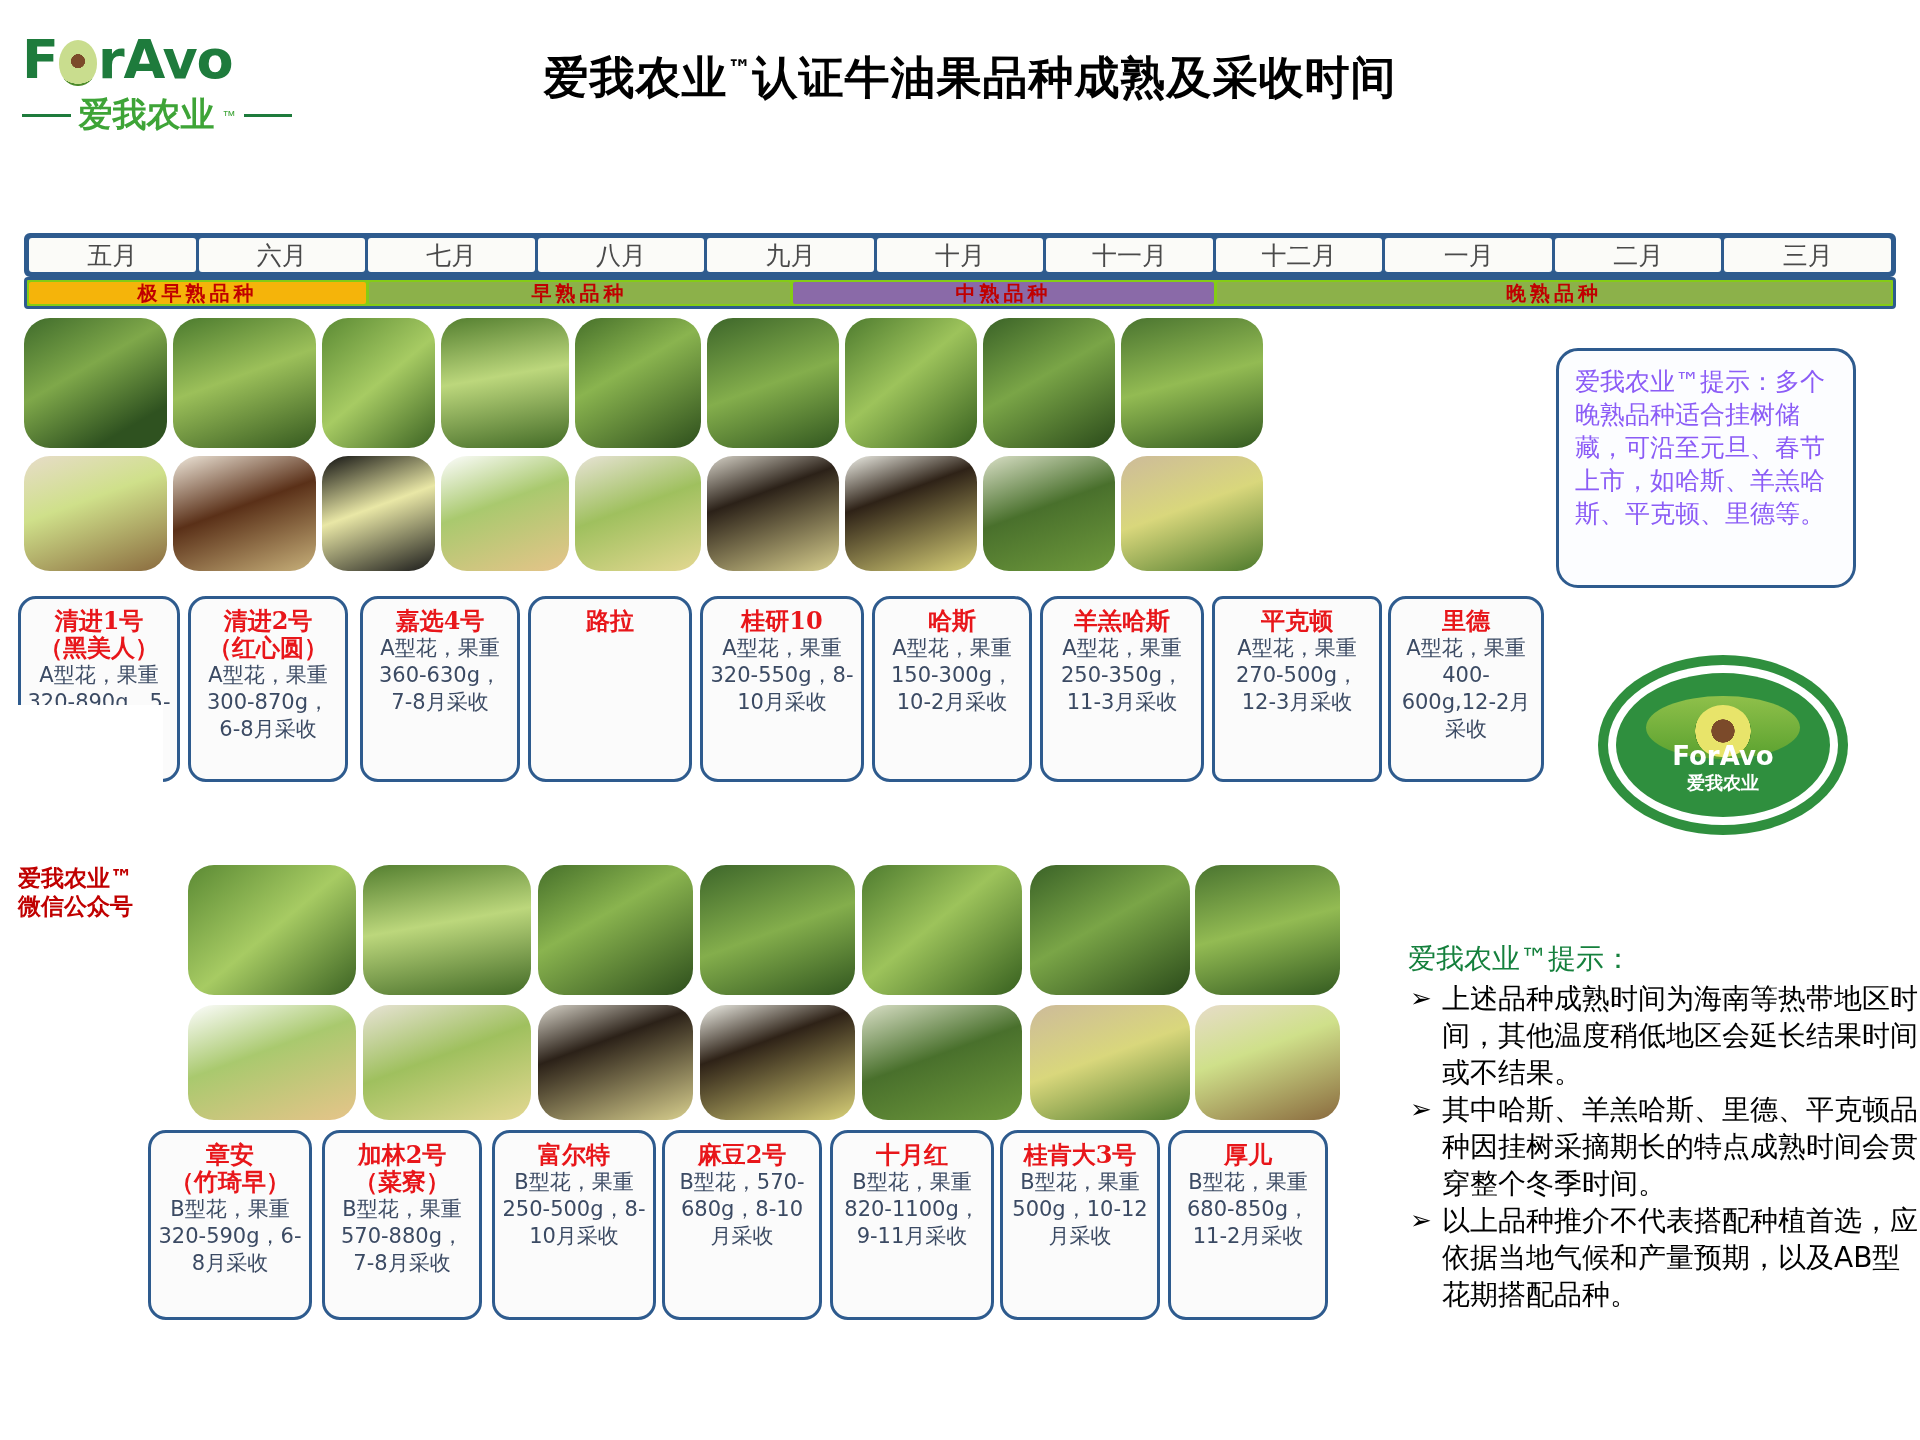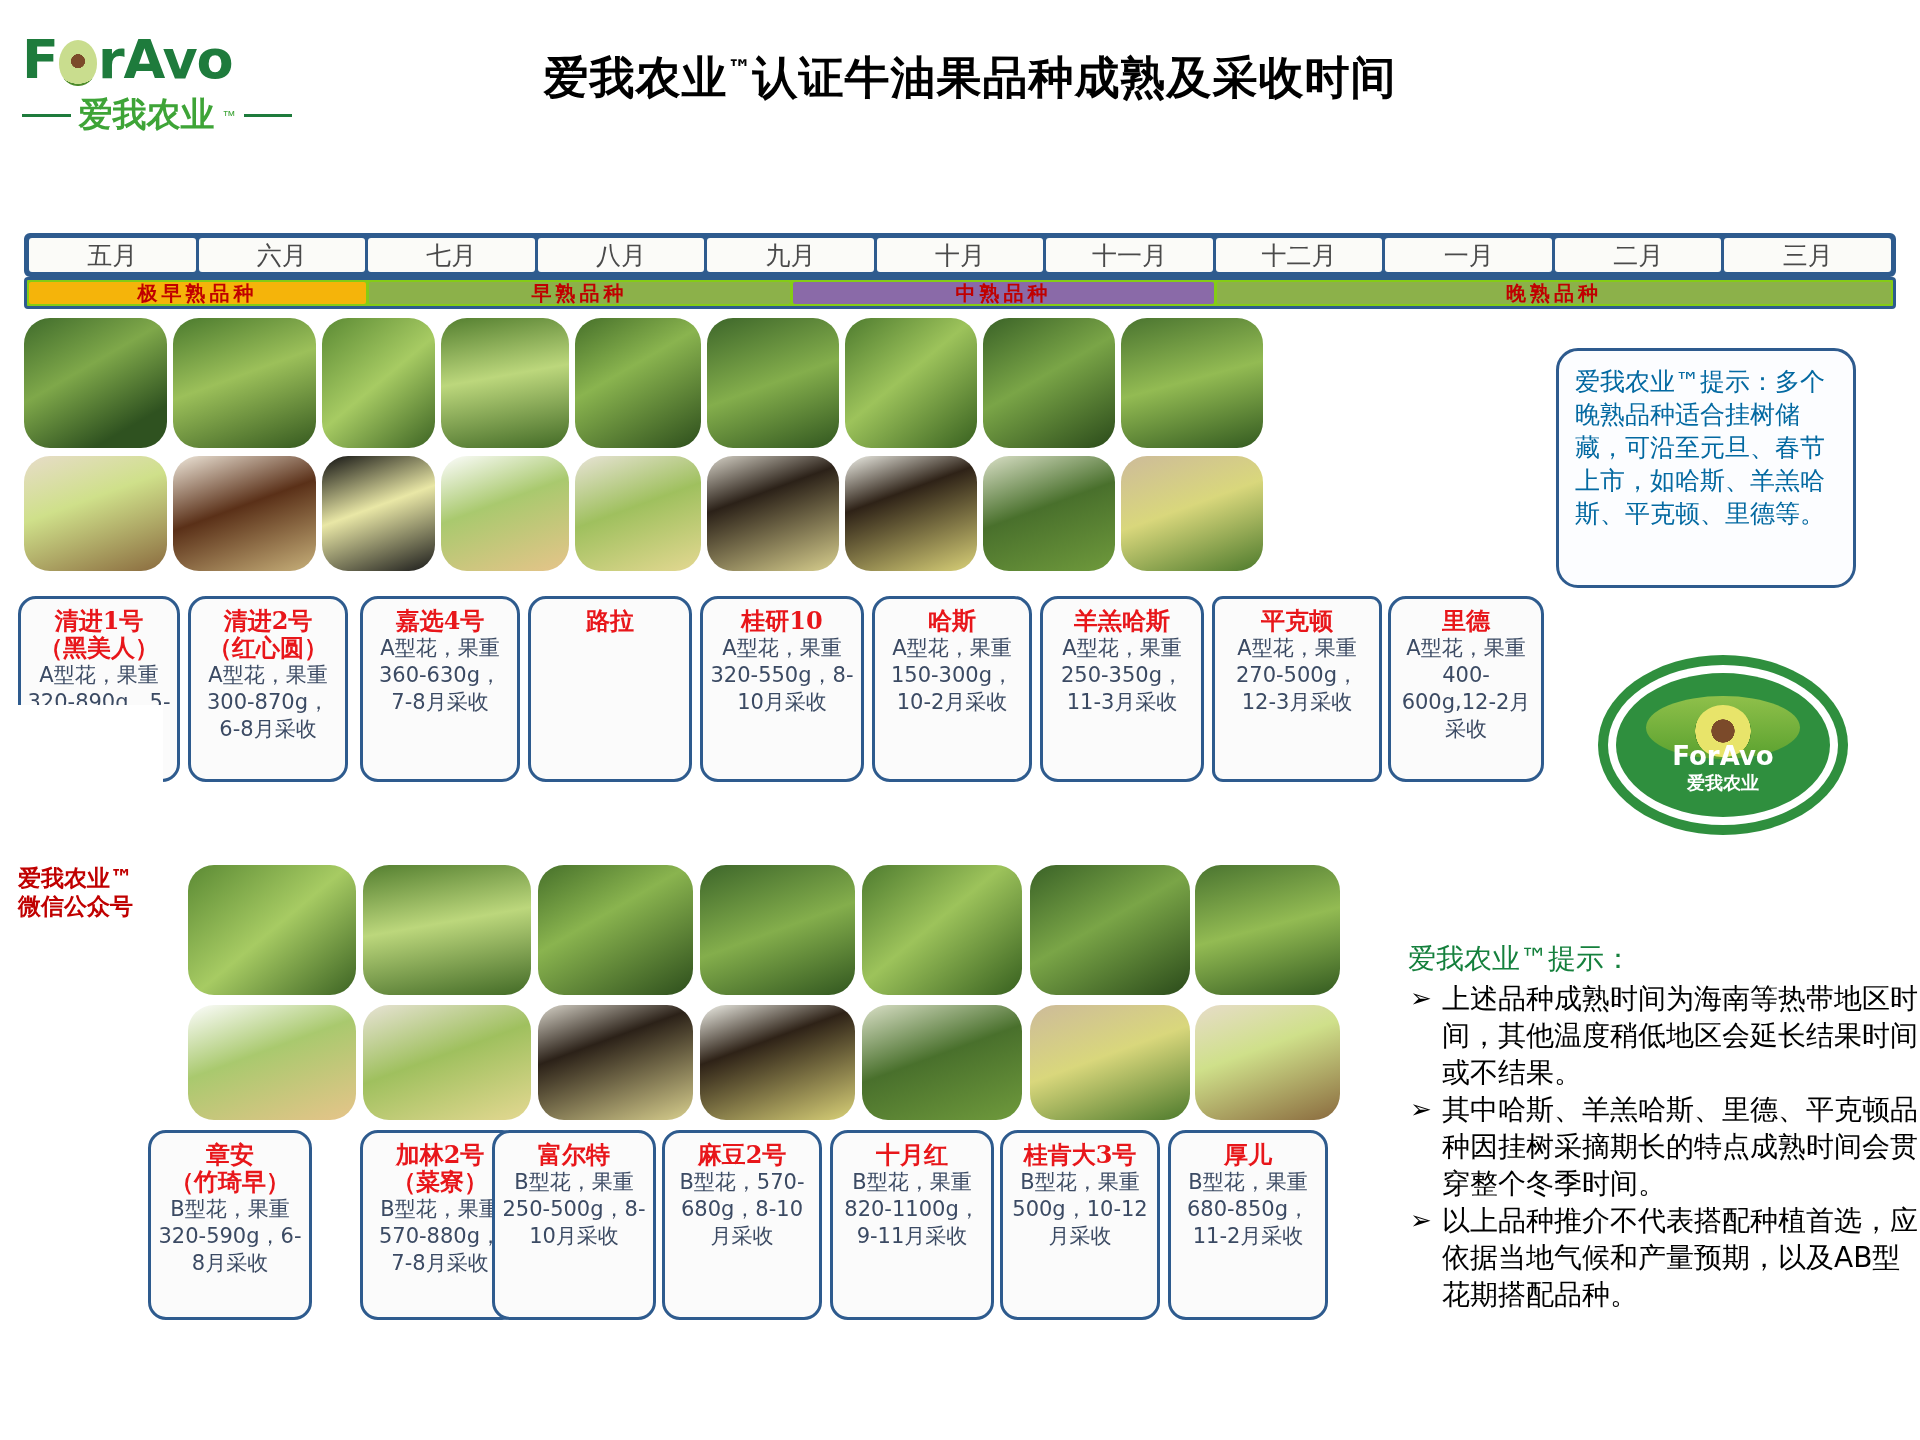--- a/index.html
+++ b/index.html
@@ -46,21 +46,21 @@
   .vname{color:#e8161a;font-weight:bold;font-size:24px;line-height:27px;
      font-family:"DejaVu Serif","Liberation Serif",serif;}
   .valias{color:#e8161a;font-weight:bold;font-size:24px;line-height:27px;
      font-family:"DejaVu Serif","Liberation Serif",serif;}
   .vdesc{color:#3b4a63;font-size:21px;line-height:27px;margin-top:1px;
      font-family:"DejaVu Sans",sans-serif;}
 
   
   #tip-box{position:absolute;left:1556px;top:348px;width:300px;height:240px;
      border:3px solid #2e5b8e;border-radius:22px;background:#fcfdff;box-sizing:border-box;padding:14px 16px;}
-  #tip-box .tip-text{font-size:25px;line-height:33px;color:#0369a1;font-family:"DejaVu Sans",sans-serif;}
+  #tip-box .tip-text{font-size:25px;line-height:33px;color:#8b5cf6;font-family:"DejaVu Sans",sans-serif;}
 
   
   #seal-badge{position:absolute;left:1598px;top:655px;width:250px;height:180px;}
   .seal-outer{width:250px;height:180px;border-radius:50%/50%;background:#2f8f3e;position:relative;
      box-shadow:0 0 0 0 #fff;}
   .seal-inner{position:absolute;inset:10px;border-radius:50%/50%;background:#ffffff;}
   .seal-core{position:absolute;inset:18px;border-radius:50%/50%;background:#2f8f3e;
      display:flex;flex-direction:column;align-items:center;justify-content:center;}
   .seal-leafband{position:absolute;left:14%;right:14%;top:16%;height:44%;border-radius:50%;
      background:linear-gradient(180deg,#8fc04a,#5aa12f);}
@@ -224,21 +224,21 @@
     <div>微信公众号</div>
   </div>
 </div>
 
 <div id="cards-row2">
     <div class="vcard" style="left: 148px; top: 1130px; width: 164px; height: 190px;">
       <div class="vname">章安</div>
       <div class="valias">（竹琦早）</div>
       <div class="vdesc">B型花，果重320-590g，6-8月采收</div>
     </div>
-    <div class="vcard" style="left: 322px; top: 1130px; width: 160px; height: 190px; margin-left: 38px;">
+    <div class="vcard" style="left: 322px; top: 1130px; width: 160px; height: 190px;">
       <div class="vname">加林2号</div>
       <div class="valias">（菜寮）</div>
       <div class="vdesc">B型花，果重570-880g，7-8月采收</div>
     </div>
     <div class="vcard" style="left: 492px; top: 1130px; width: 164px; height: 190px;">
       <div class="vname">富尔特</div>
       <div class="vdesc">B型花，果重250-500g，8-10月采收</div>
     </div>
     <div class="vcard" style="left: 662px; top: 1130px; width: 160px; height: 190px;">
       <div class="vname">麻豆2号</div>

